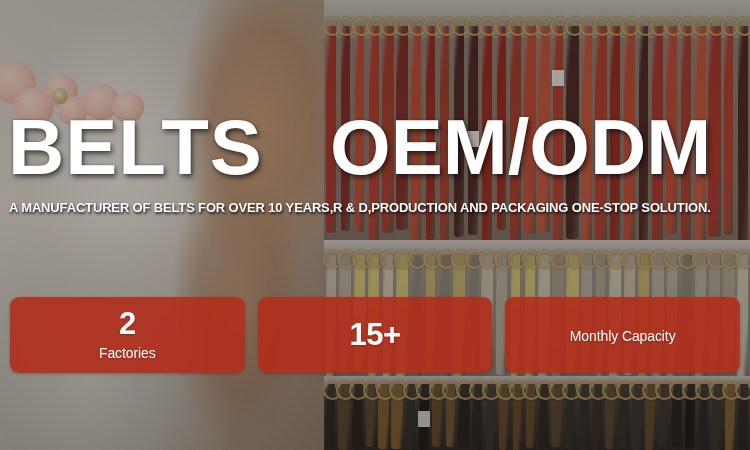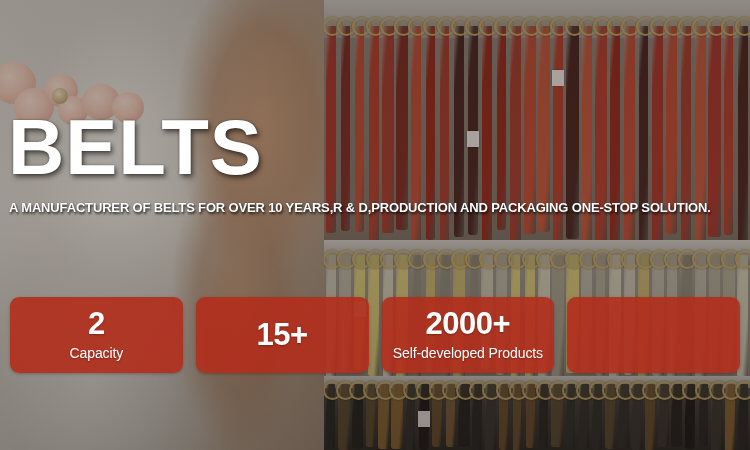--- a/index.html
+++ b/index.html
@@ -393,33 +393,31 @@
           <div class="buckle" style="left: 413.344px;"></div>
         </div>
     </div>
 
   </div>
 
   <div class="overlay-dark"></div>
 
   <div class="headline-row">
     <div class="headline headline-belts">BELTS</div>
+    <div class="headline headline-oem">OEM/ODM</div>
   </div>
 
   <div class="subtitle">A MANUFACTURER OF BELTS FOR OVER 10 YEARS,R &amp; D,PRODUCTION AND PACKAGING ONE-STOP SOLUTION.</div>
 
   <div class="stats" id="stats-container">
       <div class="stat-box">
         <div class="stat-value">2</div>
-        <div class="stat-label">Capacity</div>
+        <div class="stat-label">Factories</div>
       </div>
       <div class="stat-box">
         <div class="stat-value">15+</div>
       </div>
       <div class="stat-box">
-        <div class="stat-value">2000+</div>
-        <div class="stat-label">Self-developed Products</div>
-      </div>
-      <div class="stat-box">
+        <div class="stat-label">Monthly Capacity</div>
       </div>
     </div>
 
 </div>
 
 </body></html>

